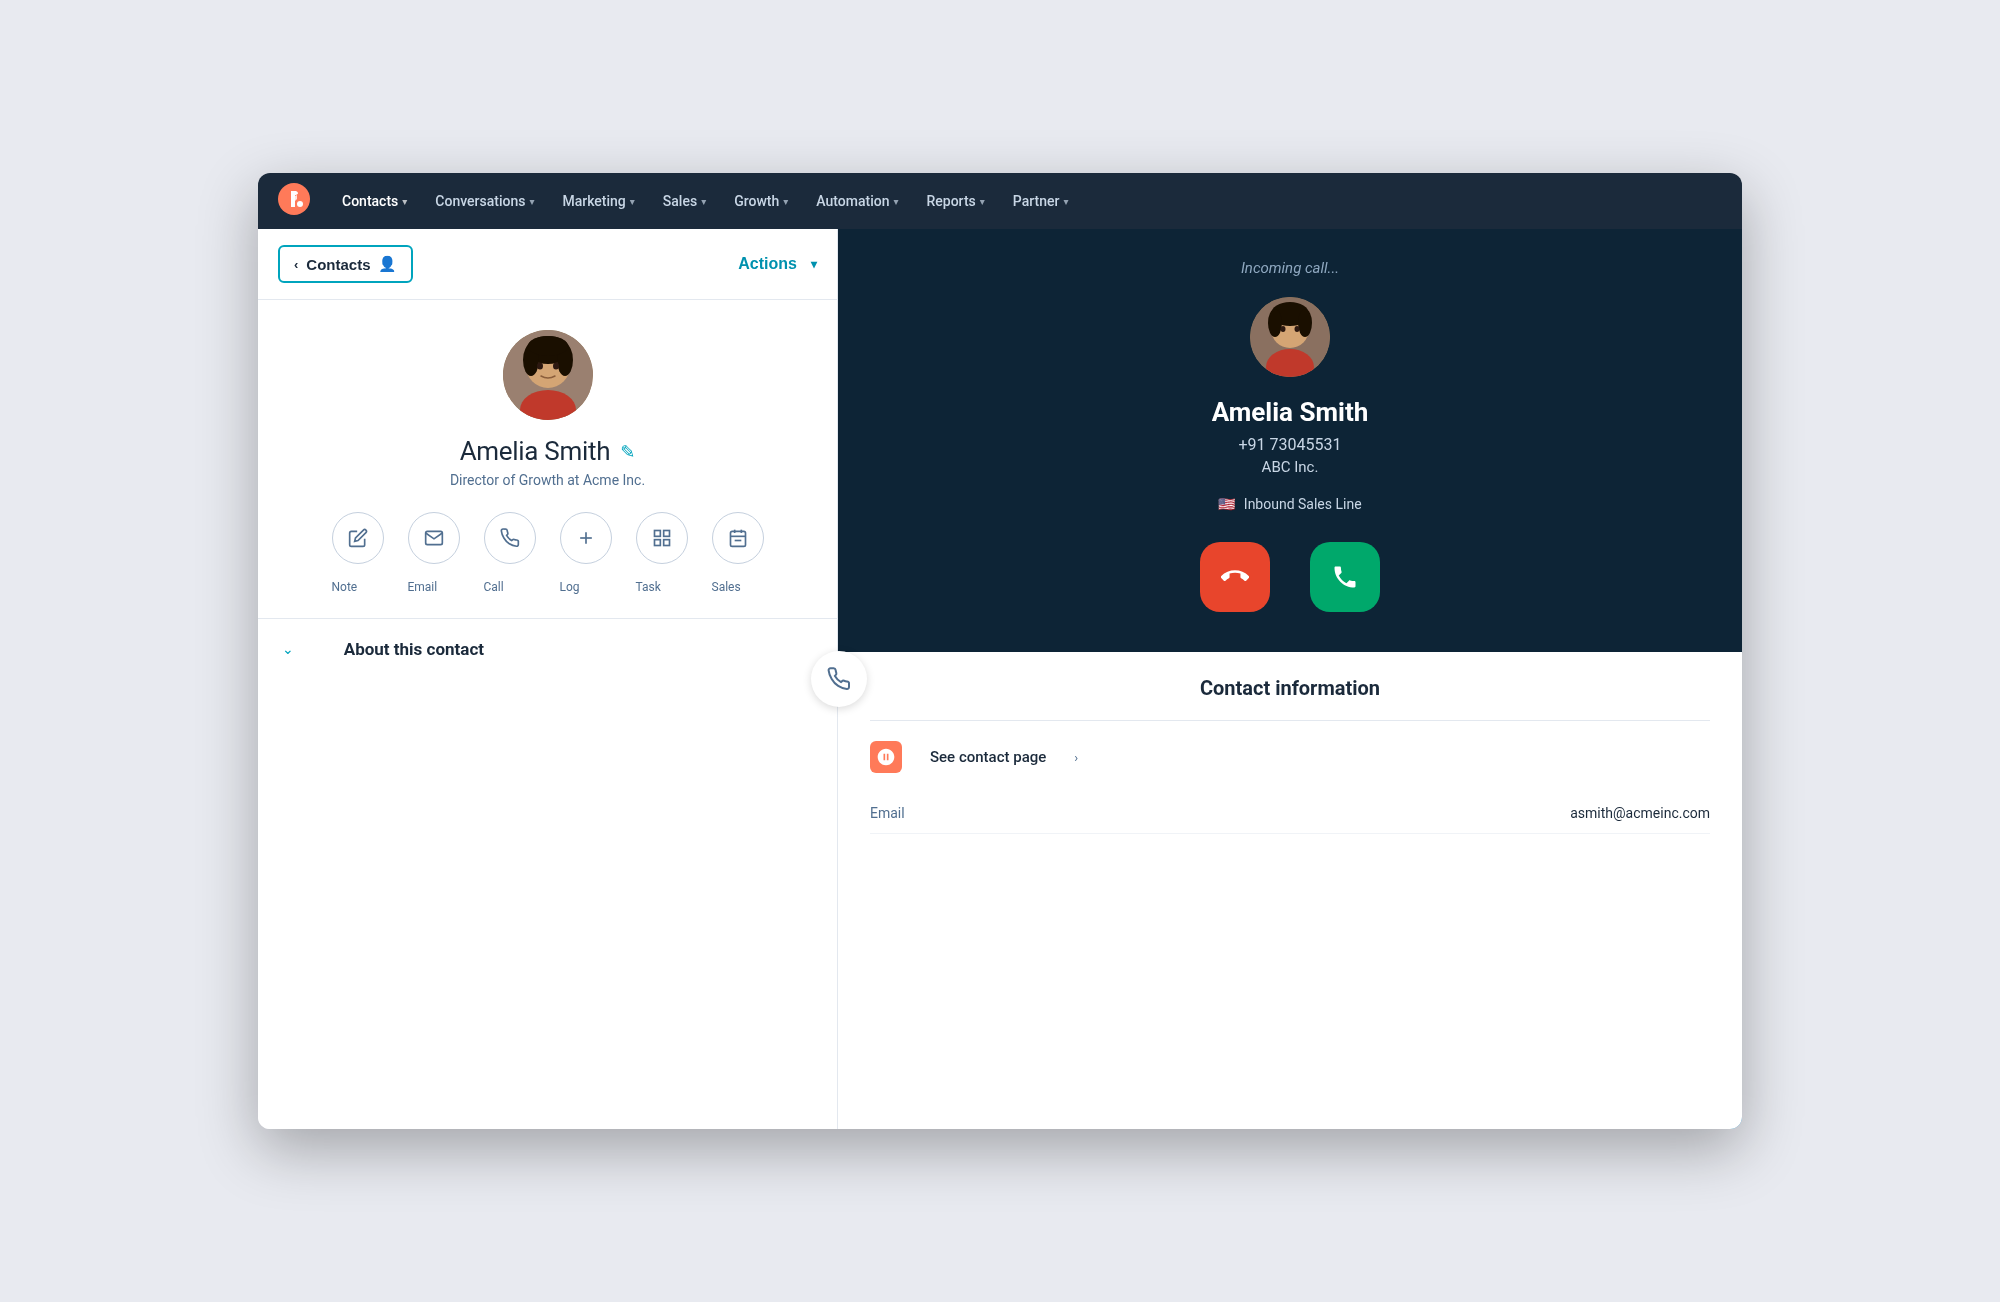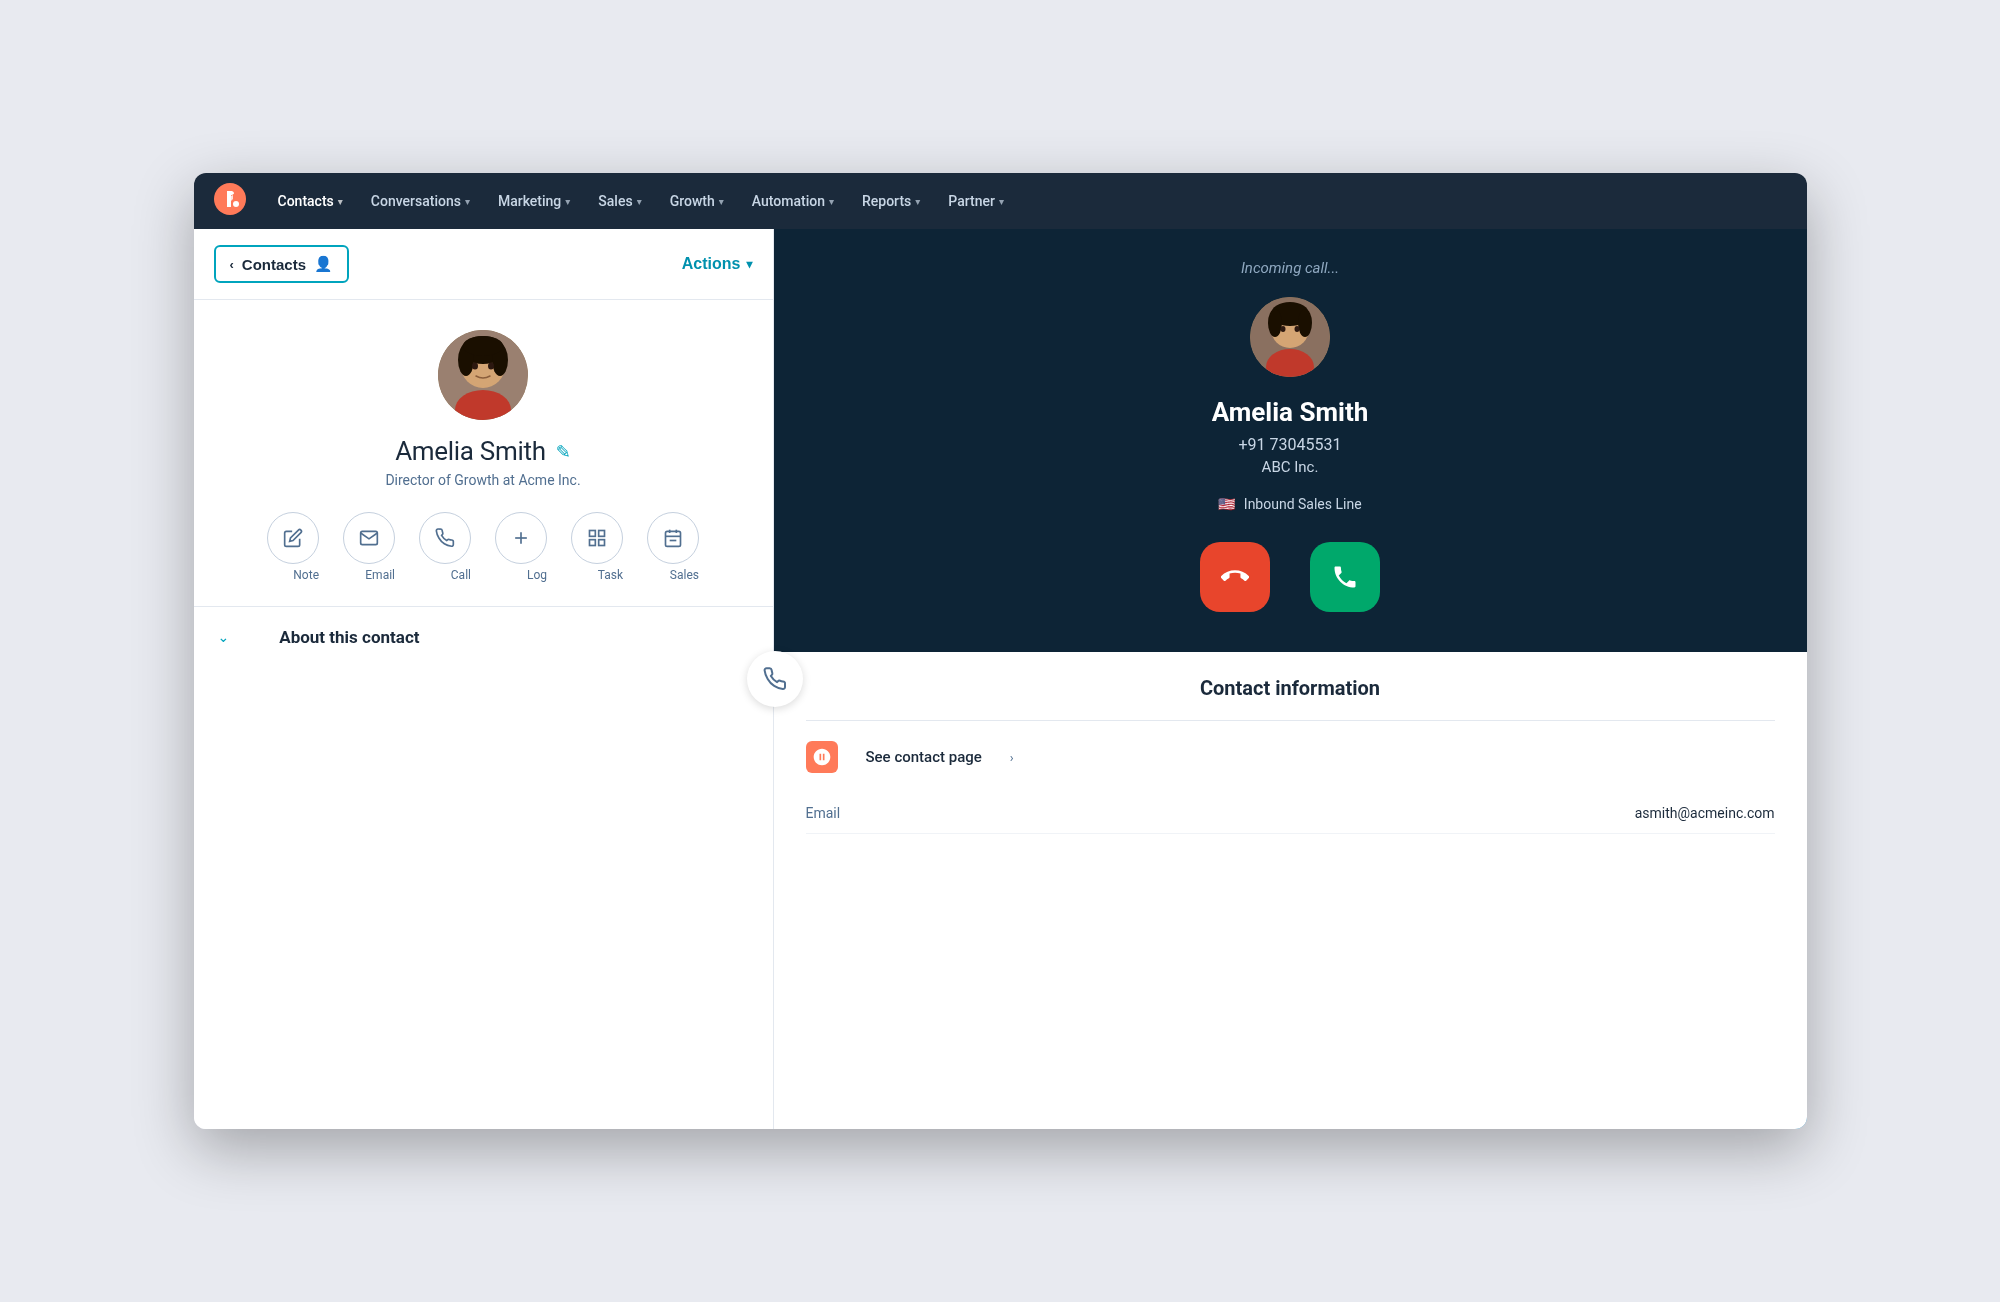--- a/index.html
+++ b/index.html
@@ -7,21 +7,21 @@
       font-family: -apple-system, BlinkMacSystemFont, 'Segoe UI', Roboto, sans-serif;
       background: #e8eaf0;
       display: flex;
       justify-content: center;
       align-items: center;
       min-height: 100vh;
       padding: 20px;
     }
 
     .app-window {
-      width: 1613px;
+      width: 1484px;
       max-width: 100%;
       border-radius: 12px;
       overflow: hidden;
       box-shadow: 0 20px 60px rgba(0,0,0,0.3);
       background: #f5f7fa;
     }
 
     
     .top-nav {
       background: #1b2a3b;
@@ -109,21 +109,21 @@
       font-size: 13px;
     }
 
     .contacts-user-icon {
       color: #1b2a3b;
     }
 
     .actions-btn {
       display: flex;
       align-items: center;
-      gap: 6px;
+      gap: 14px;
       color: #0091ae;
       font-size: 16px;
       font-weight: 600;
       cursor: pointer;
       background: none;
       border: none;
     }
 
     .actions-chevron {
       font-size: 12px;
@@ -180,22 +180,22 @@
     
     .action-buttons {
       display: flex;
       gap: 24px;
       justify-content: center;
     }
 
     .action-btn {
       display: flex;
       flex-direction: column;
-      align-items: flex-end;
-      gap: 4px;
+      align-items: flex-start;
+      gap: 16px;
       cursor: pointer;
     }
 
     .action-icon-circle {
       width: 52px;
       height: 52px;
       border-radius: 50%;
       border: 1.5px solid #c5d0de;
       background: #fff;
       display: flex;

